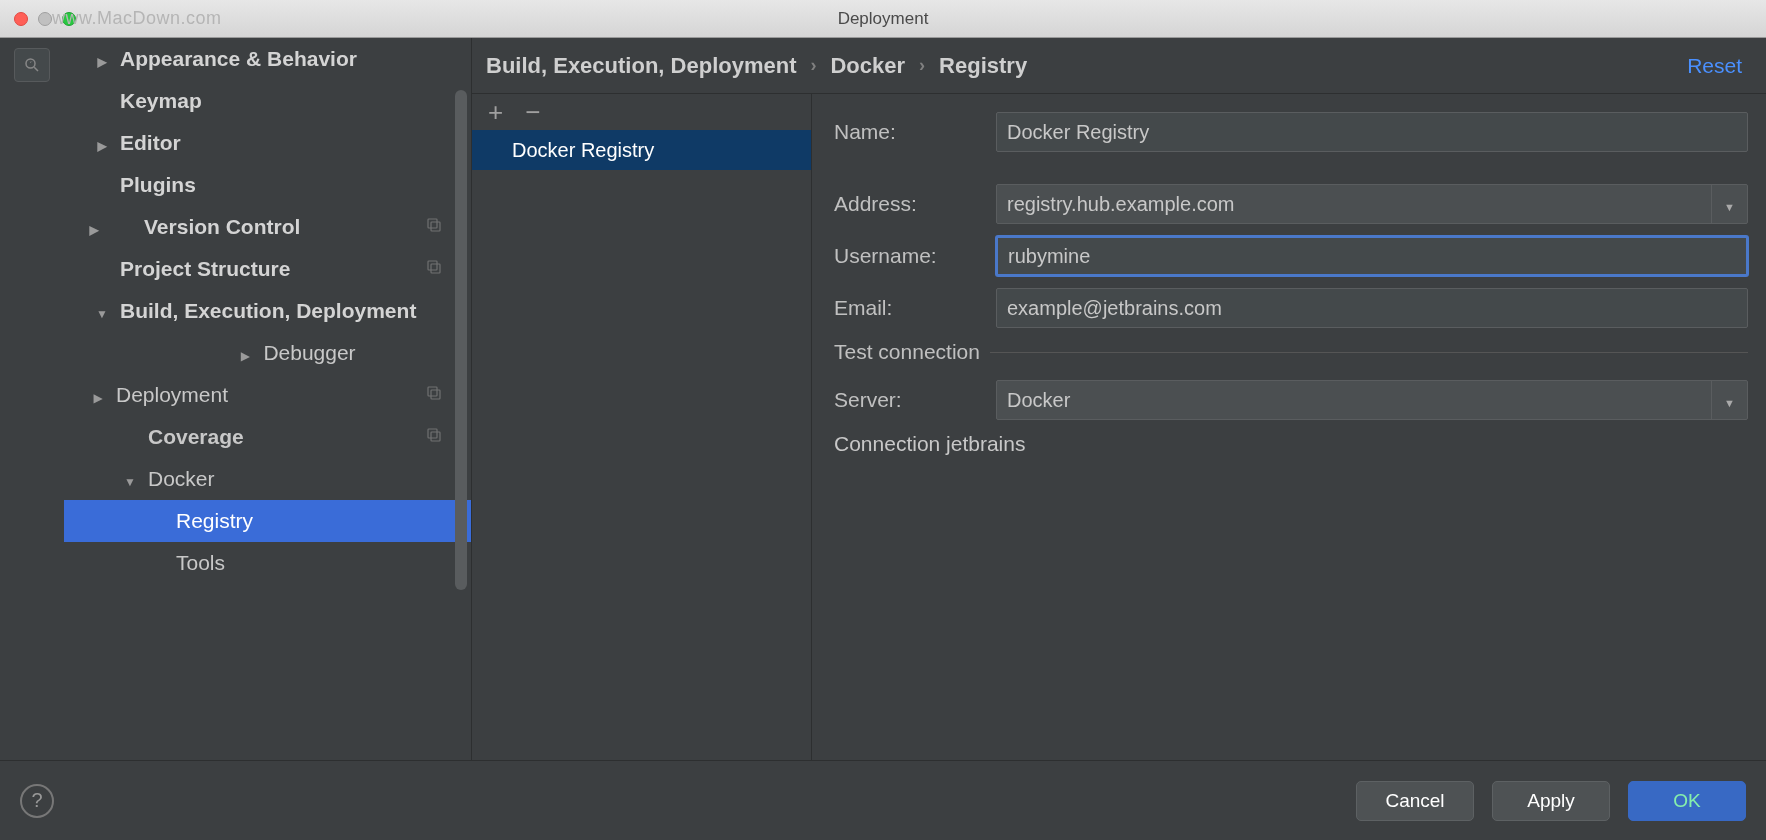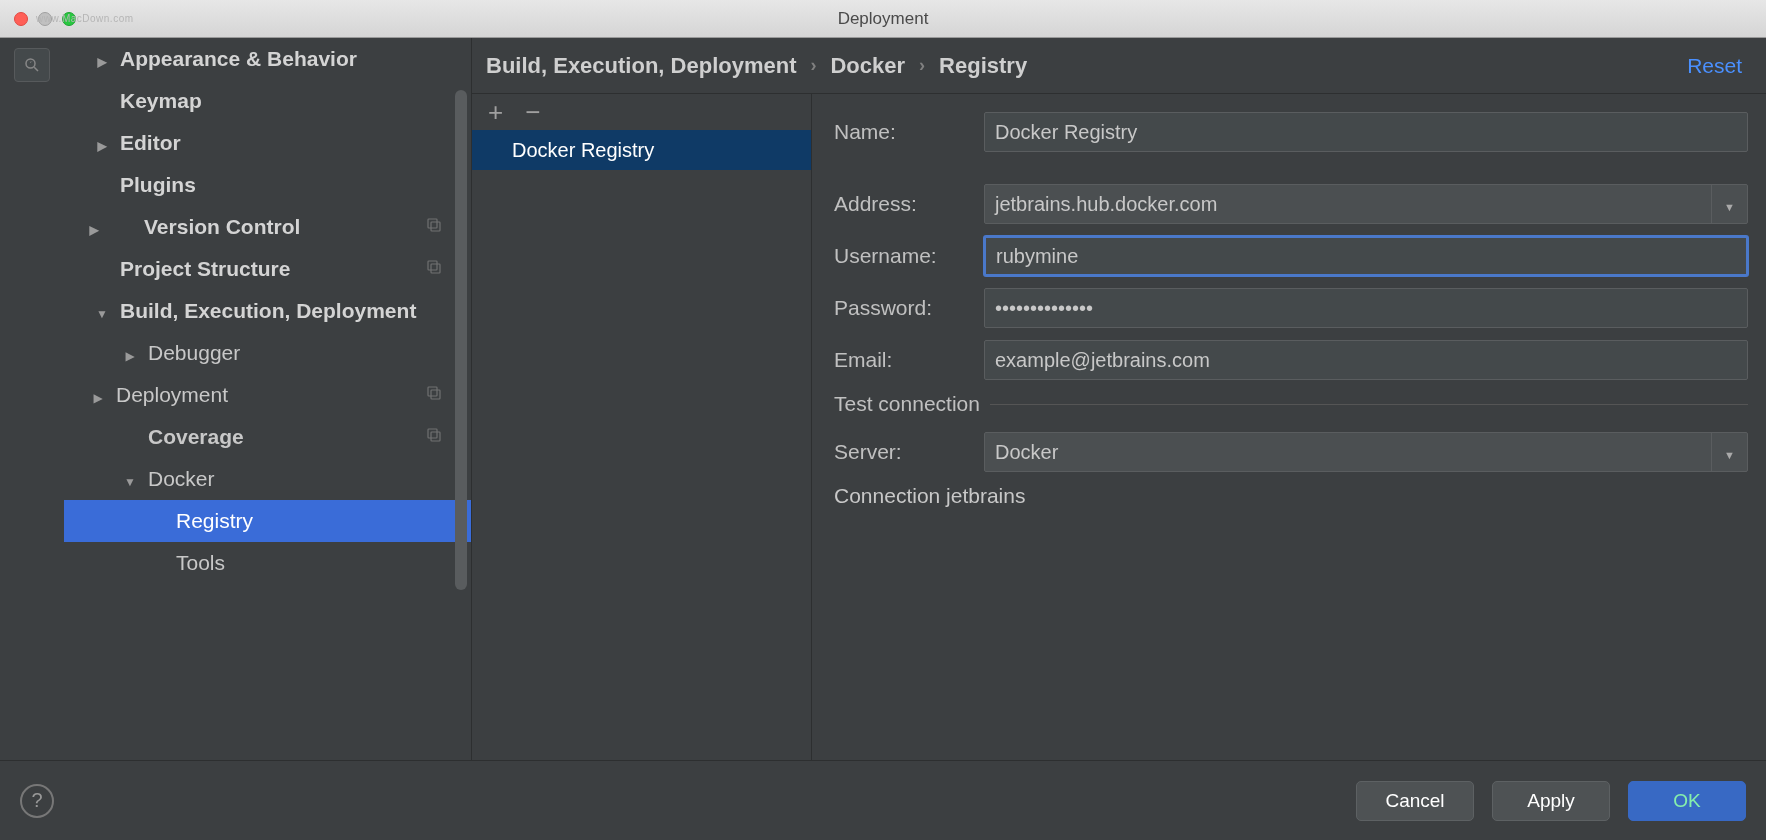--- a/index.html
+++ b/index.html
@@ -5,21 +5,21 @@
   * { box-sizing: border-box; margin: 0; padding: 0; font-family: -apple-system, "Helvetica Neue", Arial, sans-serif; }
   body { width: 1766px; height: 840px; background: #3c3f41; color: #bbbbbb; overflow: hidden; }
 
   .titlebar { height: 38px; background: linear-gradient(#e7e7e7,#d5d5d5); border-bottom: 1px solid #9a9a9a; display: flex; align-items: center; position: relative; }
   .traffic { display: flex; gap: 10px; padding-left: 14px; }
   .tl { width: 14px; height: 14px; border-radius: 50%; }
   .tl.r { background: #ff5f57; border:1px solid #e14942;}
   .tl.y { background: #c0c0c0; border:1px solid #a0a0a0;}
   .tl.g { background: #28c840; border:1px solid #1fa233;}
   .titlebar-title { position:absolute; left:50%; transform:translateX(-50%); color:#4a4a4a; font-size:17px; }
-  .watermark { position:absolute; left:36px; color:#b5b5b5; font-size:10px; letter-spacing:0.5px;}
+  .watermark { position:absolute; left:52px; color:#b5b5b5; font-size:18px; letter-spacing:0.5px;}
 
   .content { display:flex; height: 722px; }
   .sidebar { width: 472px; background:#3c3f41; border-right:1px solid #2d2f30; position:relative; display:flex; }
   .search-wrap { padding: 10px 14px 8px 14px; }
   .search { width:100%; height:34px; background:#44494b; border:1px solid #575a5c; border-radius:4px; display:flex; align-items:center; padding:0 8px;}
   .tree { flex:1; overflow:hidden; font-size:21px; }
   .tree-row { display:flex; align-items:center; height:42px; padding-left:28px; color:#c8c8c8; cursor:default;}
   .tree-row.selected { background:#3a6cd8; color:#fff;}
   .tree-row.bold { font-weight:600; color:#d4d4d4;}
   .tree-row .arrow { width:20px; display:inline-flex; justify-content:center; margin-right:8px;}
@@ -34,21 +34,21 @@
   .breadcrumbs { display:flex; align-items:center; gap:14px; font-weight:600; color:#cfcfcf;}
   .bc-sep { color:#808080; font-size:18px;}
   .reset { margin-left:auto; color:#4a90ff; font-size:21px; margin-right:10px; cursor:pointer;}
   .toolbar { height:36px; display:flex; align-items:center; gap:22px; padding-left:16px;}
   .tb-btn { color:#a0a0a0; font-size:26px; line-height:1; cursor:pointer; font-weight:300;}
   .list { flex:1;}
   .list-item { height:40px; display:flex; align-items:center; padding-left:40px; font-size:20px; color:#d0d0d0;}
   .list-item.selected { background:#0f3a66; color:#fff;}
 
   .right { flex:1; padding: 18px 18px 0 22px;}
-  .form-row { display:flex; align-items:center; margin-bottom:12px;}
+  .form-row { display:flex; align-items:center; margin-bottom:12px;gap:12px;}
   .form-label { width:150px; font-size:21px; color:#c0c0c0;}
   .text-input { flex:1; height:40px; background:#44494b; border:1px solid #5a5d5f; color:#c8c8c8; font-size:20px; padding:0 10px; border-radius:2px;}
   .text-input.focused { border:2px solid #4a78c9; box-shadow:0 0 0 1px #4a78c9;}
   .combo { flex:1; height:40px; background:#4b4f51; border:1px solid #5a5d5f; display:flex; align-items:center; padding:0 10px; color:#c8c8c8; font-size:20px; position:relative; border-radius:2px;}
   .combo .dd { position:absolute; right:0; top:0; height:100%; width:36px; border-left:1px solid #5a5d5f; display:flex; align-items:center; justify-content:center;}
   .dd-arrow::before { content:"▼"; font-size:11px; color:#aaa;}
   fieldset.tc { border:none; border-top:1px solid #555; margin-top:8px; padding-top:16px;}
   fieldset.tc legend { padding:0 10px 0 0; font-size:21px; color:#c0c0c0;}
   .status { font-size:21px; color:#c8c8c8; margin-top:10px;}
 
@@ -124,21 +124,21 @@
               <rect x="8" y="8" width="12" height="12" rx="1"></rect>
               <rect x="4" y="4" width="12" height="12" rx="1"></rect>
             </svg></span>
         </div>
         <div class="tree-row bold" style="padding-left: 28px;">
           <span class="arrow">
             <span class="tri-down"></span>
           </span>
           <span>Build, Execution, Deployment</span>
         </div>
-        <div class="tree-row" style="padding-left: 56px;">
+        <div class="tree-row" style="padding-left: 56px; justify-content: center;">
           <span class="arrow">
             <span class="tri-right"></span>
           </span>
           <span>Debugger</span>
         </div>
         <div class="tree-row" style="padding-left: 24px;">
           <span class="arrow">
             <span class="tri-right"></span>
           </span>
           <span>Deployment</span>
@@ -199,33 +199,29 @@
       </div>
 
       <div class="right">
         <div class="form-row">
           <div class="form-label">Name:</div>
           <input class="text-input" value="Docker Registry" style="">
         </div>
         <div class="form-row" style="margin-top:32px;">
           <div class="form-label">Address:</div>
           <div class="combo">
-            <span>jetbrains.hub.docker.com</span>
+            <span>registry.hub.example.com</span>
             <div class="dd">
                 <span class="dd-arrow"></span>
               </div>
           </div>
         </div>
         <div class="form-row">
           <div class="form-label">Username:</div>
           <input class="text-input focused" value="rubymine" style="">
-        </div>
-        <div class="form-row">
-          <div class="form-label">Password:</div>
-          <input class="text-input" type="text" value="••••••••••••••" style="">
         </div>
         <div class="form-row">
           <div class="form-label">Email:</div>
           <input class="text-input" value="example@jetbrains.com" style="">
         </div>
         <fieldset class="tc">
           <legend>Test connection</legend>
           <div class="form-row">
             <div class="form-label">Server:</div>
             <div class="combo">

